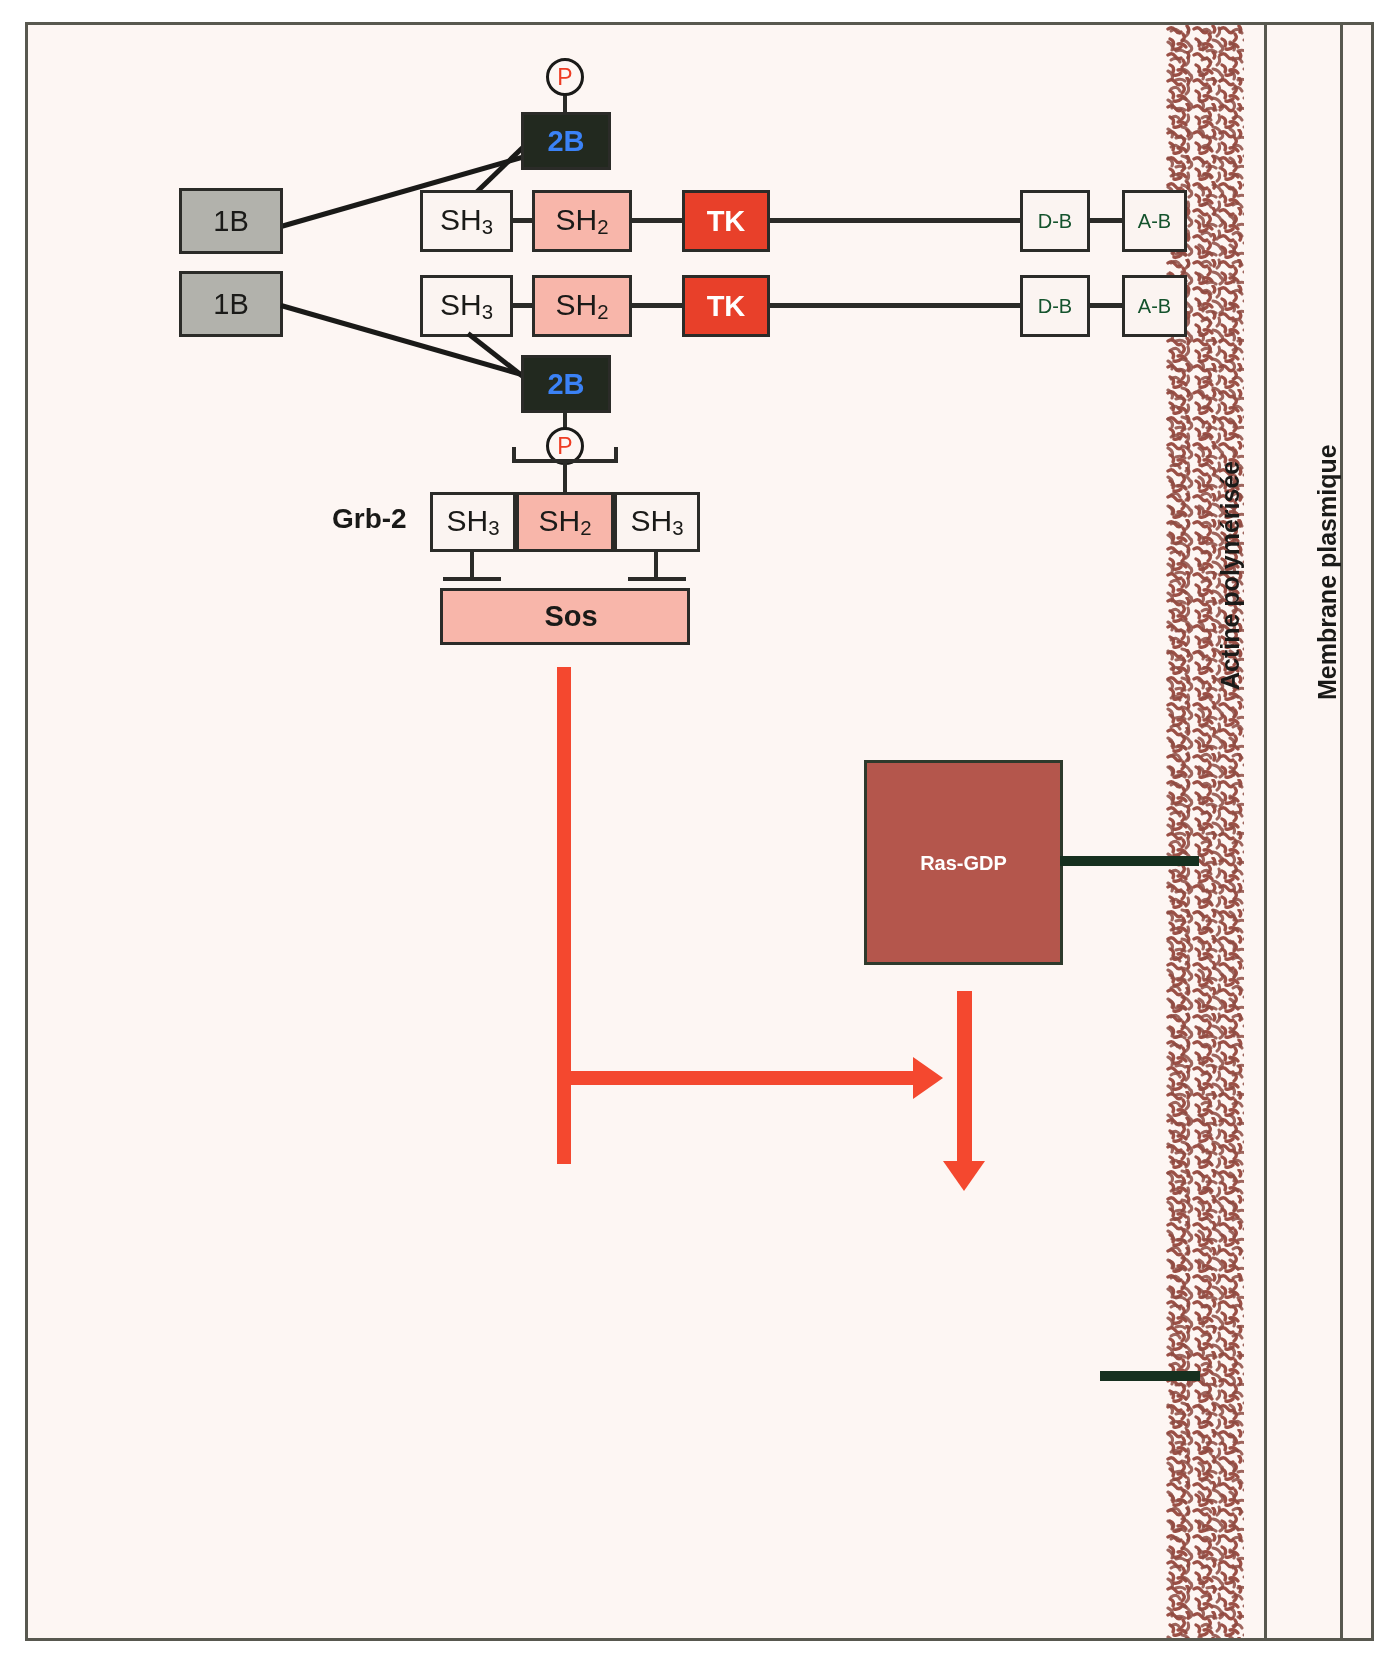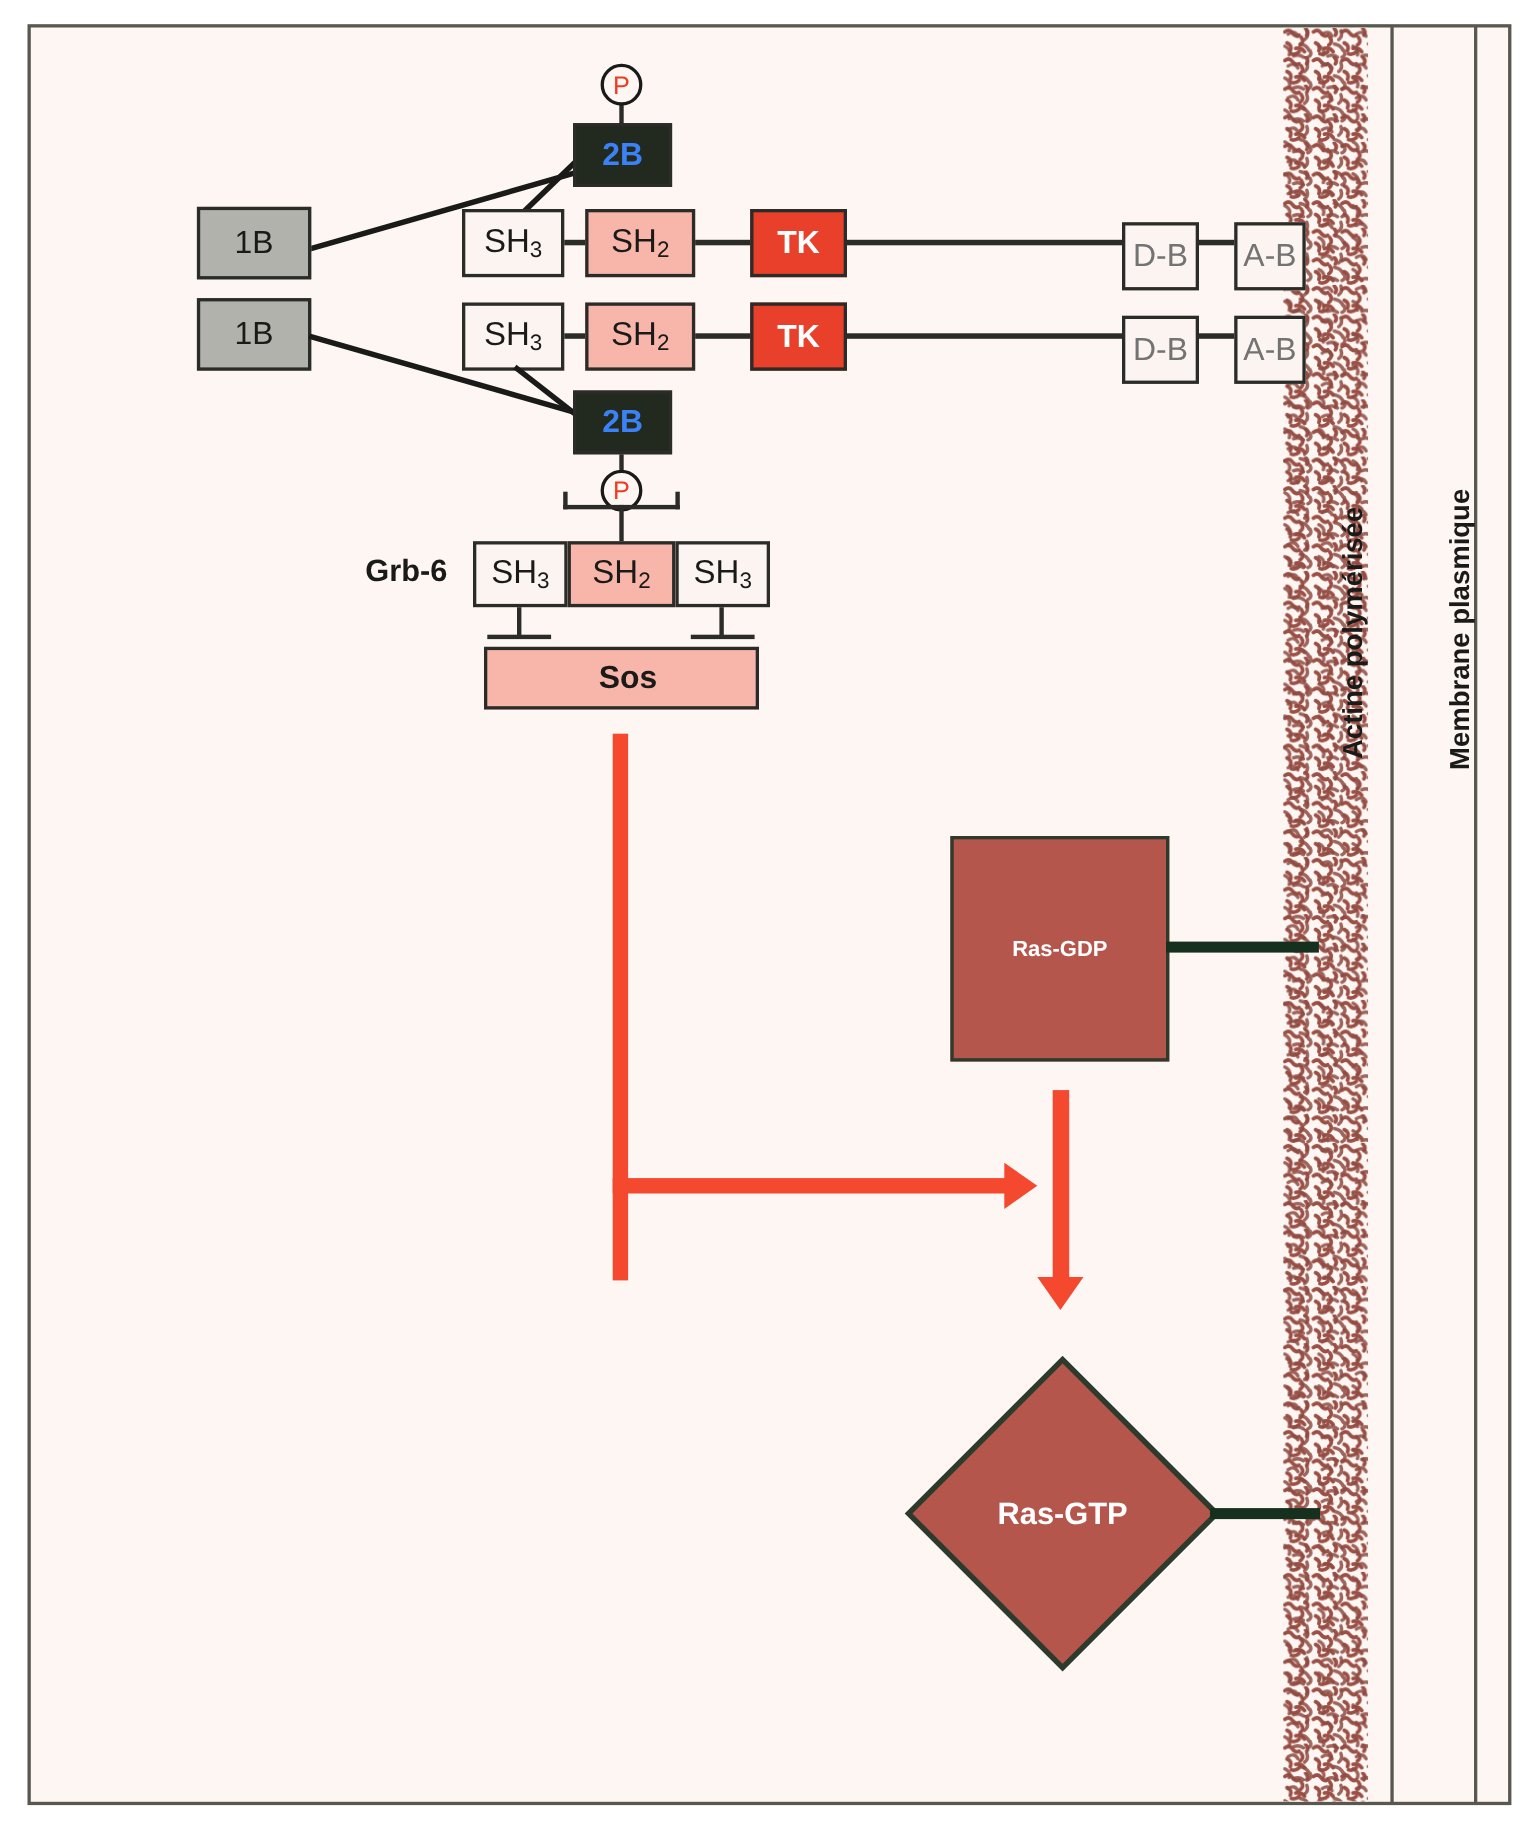--- a/index.html
+++ b/index.html
@@ -12,21 +12,21 @@
 
   
   .node{position:absolute;box-sizing:border-box;display:flex;align-items:center;
         justify-content:center;border:3px solid #2b2b28;}
   .node span{line-height:1;}
 
   .n-1b{background:#b2b2ac;color:#1a1a18;font-size:29px;font-weight:400;}
   .n-sh3{background:#fbf4f1;color:#1a1a18;font-size:30px;font-weight:400;}
   .n-sh2{background:#f8b6aa;color:#1a1a18;font-size:30px;font-weight:400;}
   .n-tk{background:#e8402a;color:#ffffff;font-size:29px;font-weight:bold;}
-  .n-db,.n-ab{background:#fbf4f1;color:#737373;font-size:29px;font-weight:400;margin-top:12px;}
+  .n-db,.n-ab{background:#fbf4f1;color:#14532d;font-size:20px;font-weight:400;}
   .n-2b{background:#22291f;color:#3b82f6;font-size:29px;font-weight:bold;}
   .n-sos{background:#f8b6aa;color:#1a1a18;font-size:29px;font-weight:bold;}
   .n-ras{background:#b4564c;color:#ffffff;font-size:20px;font-weight:bold;
          border:3px solid #2e3a2c;}
 
   .sub{font-size:0.68em;vertical-align:-0.22em;}
 
   
   .link{position:absolute;background:#2b2b28;}
   .diag{position:absolute;height:5px;background:#1a1a18;transform-origin:0 50%;}
@@ -167,21 +167,21 @@
   <div class="link" style="left:563px;top:413px;width:4px;height:20px;"></div>
   <div class="phos" style="left:546px;top:427px;">
     <span>P</span>
   </div>
 
   <div class="link" style="left:512px;top:459px;width:106px;height:4px;"></div>
   <div class="link" style="left:512px;top:447px;width:4px;height:16px;"></div>
   <div class="link" style="left:614px;top:447px;width:4px;height:16px;"></div>
   <div class="link" style="left:563px;top:459px;width:4px;height:34px;"></div>
 
-  <div class="lbl" style="left:332px;top:503px;font-size:28px;">Grb-6</div>
+  <div class="lbl" style="left:332px;top:503px;font-size:28px;">Grb-2</div>
 
   <div class="node n-sh3" style="left:430px;top:492px;width:86px;height:60px;">
     <span><span>SH</span><span class="sub">3</span></span>
   </div>
   <div class="node n-sh2" style="left:516px;top:492px;width:98px;height:60px;">
     <span><span>SH</span><span class="sub">2</span></span>
   </div>
   <div class="node n-sh3" style="left:614px;top:492px;width:86px;height:60px;">
     <span><span>SH</span><span class="sub">3</span></span>
   </div>
@@ -200,28 +200,18 @@
   <div class="rhead rhead-r" style="left:913px;top:1057px;"></div>
 
   <div class="node n-ras" style="left:864px;top:760px;width:199px;height:205px;">
     <span>Ras-GDP</span>
   </div>
   <div class="mtail" style="left:1060px;top:856px;width:139px;height:10px;"></div>
 
   <div class="ra" style="left:957px;top:991px;width:15px;height:172px;"></div>
   <div class="rhead rhead-d" style="left:943px;top:1161px;"></div>
 
-  <div style="position:absolute;left:822px;top:1232px;width:288px;height:288px;">
-    <svg width="288" height="288" xmlns="http://www.w3.org/2000/svg">
-      <polygon points="144,4 284,144 144,284 4,144" fill="#b4564c" stroke="#2e3a2c" stroke-width="5"></polygon>
-    </svg>
-    <div style="position:absolute;left:0;top:0;width:288px;height:288px;display:flex;
-                align-items:center;justify-content:center;color:#ffffff;font-size:28px;
-                font-weight:bold;">
-      <span>Ras-GTP</span>
-    </div>
-  </div>
   <div class="mtail" style="left:1100px;top:1371px;width:100px;height:10px;"></div>
 
   <div class="vlbl" style="left:1216px;top:690px;">Actine polymérisée</div>
   <div class="vlbl" style="left:1313px;top:700px;">Membrane plasmique</div>
 
 </div>
 
 </body></html>

